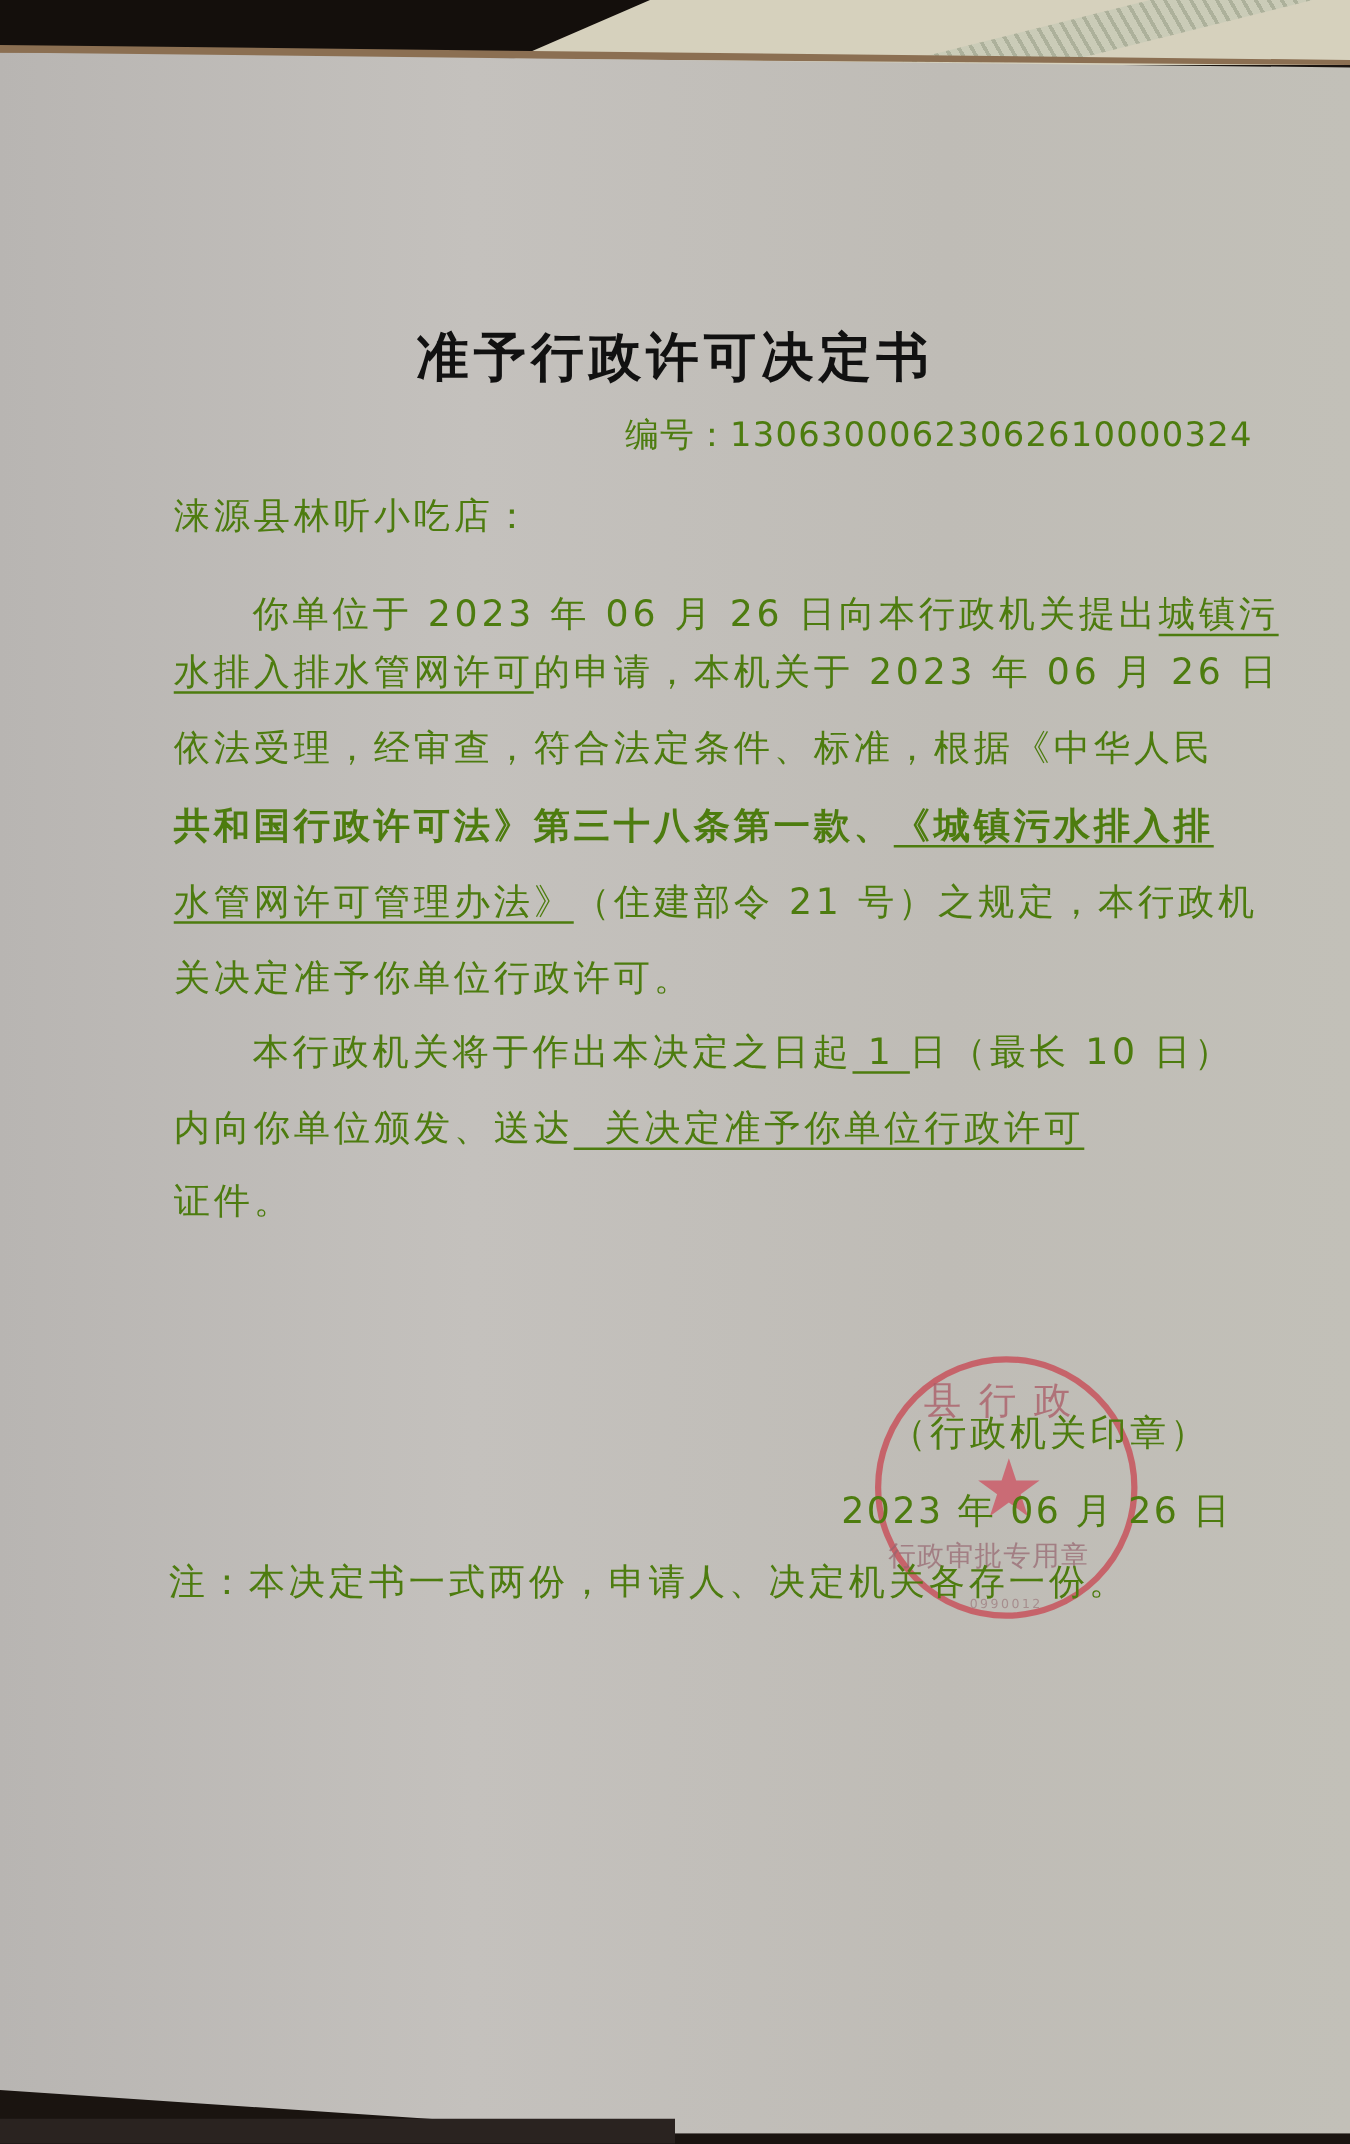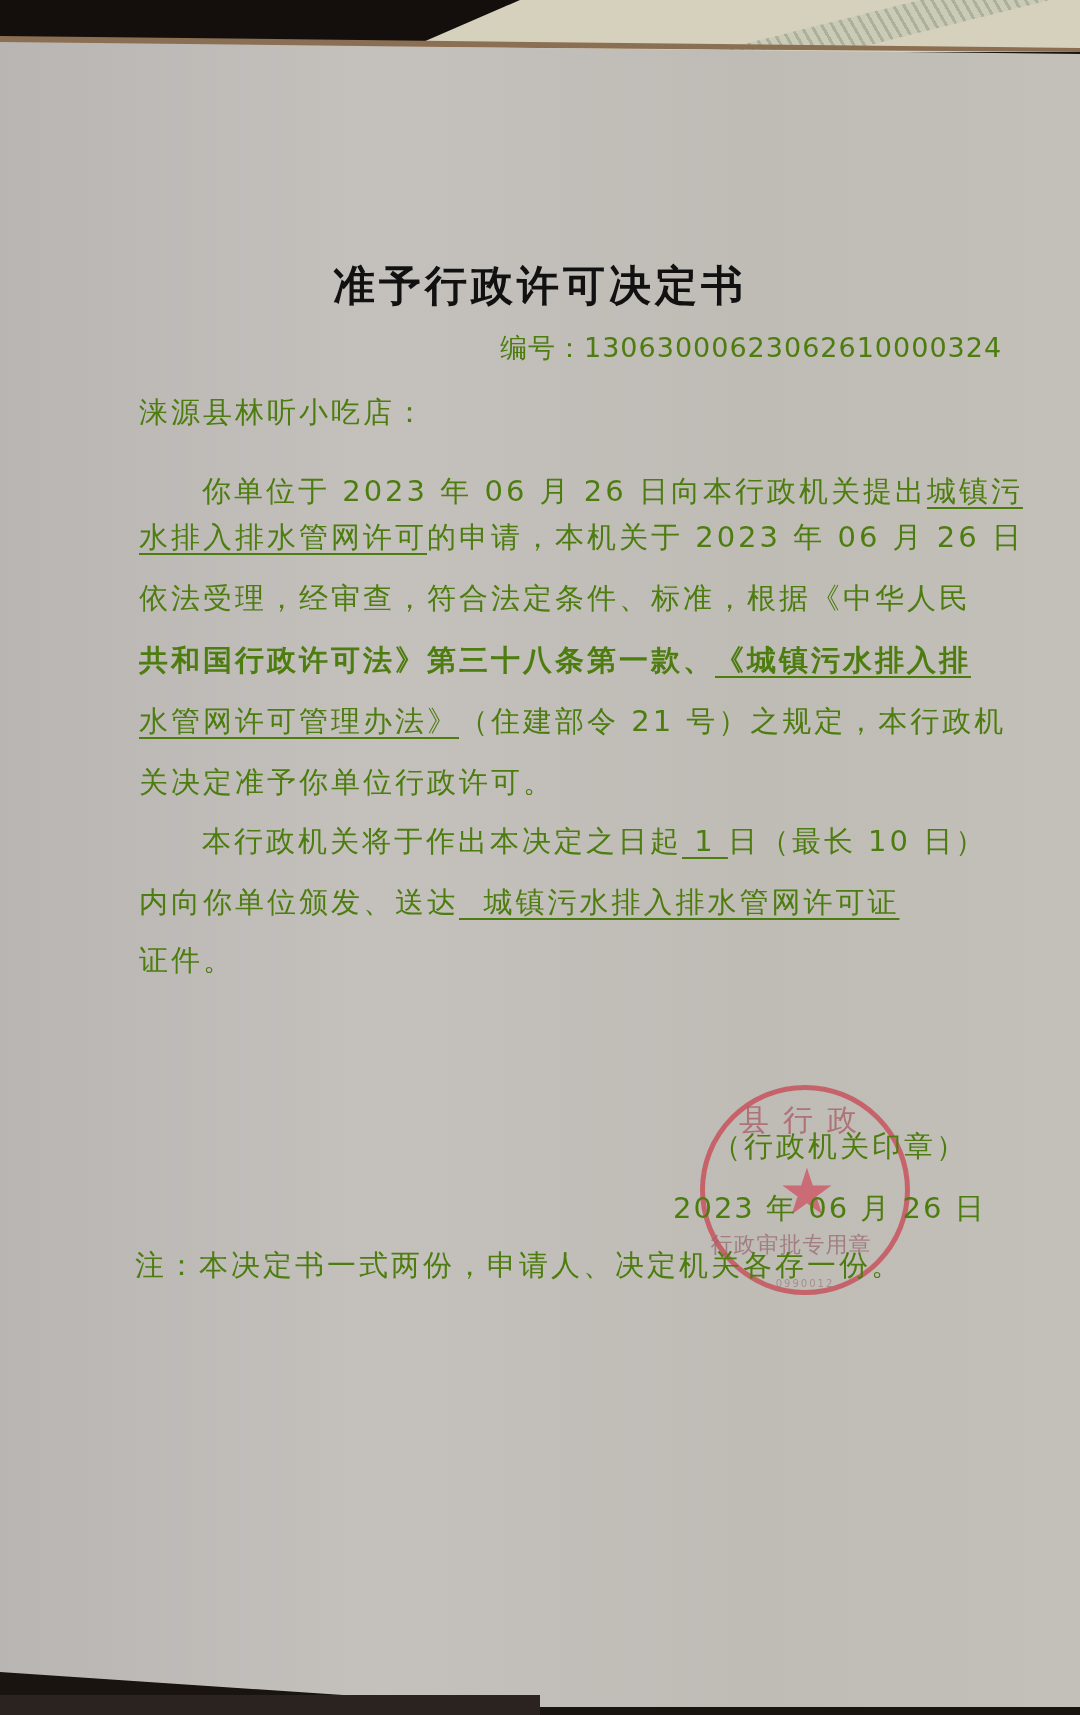--- a/index.html
+++ b/index.html
@@ -98,21 +98,21 @@
 </div>
 <div class="doc-text" style="left:139px; top:702px;">
   <span class="u">水管网许可管理办法》</span><span>（住建部令 21 号）之规定，本行政机</span>
 </div>
 <div class="doc-text" style="left:139px; top:763px;">关决定准予你单位行政许可。</div>
 
 <div class="doc-text" style="left:202px; top:822px;">
   <span>本行政机关将于作出本决定之日起</span><span class="u"> 1 </span><span>日（最长 10 日）</span>
 </div>
 <div class="doc-text" style="left:139px; top:883px;">
-  <span>内向你单位颁发、送达</span><span class="u" style="white-space:pre;">  城镇污水排入排水管网许可证</span>
+  <span>内向你单位颁发、送达</span><span class="u" style="white-space:pre;">  关决定准予你单位行政许可</span>
 </div>
 <div class="doc-text" style="left:139px; top:941px;">证件。</div>
 
 <div class="seal">
   <div class="seal-top">县行政</div>
   <div class="seal-star">★</div>
   <div class="seal-bottom">行政审批专用章</div>
   <div class="seal-code">0990012</div>
 </div>
 

